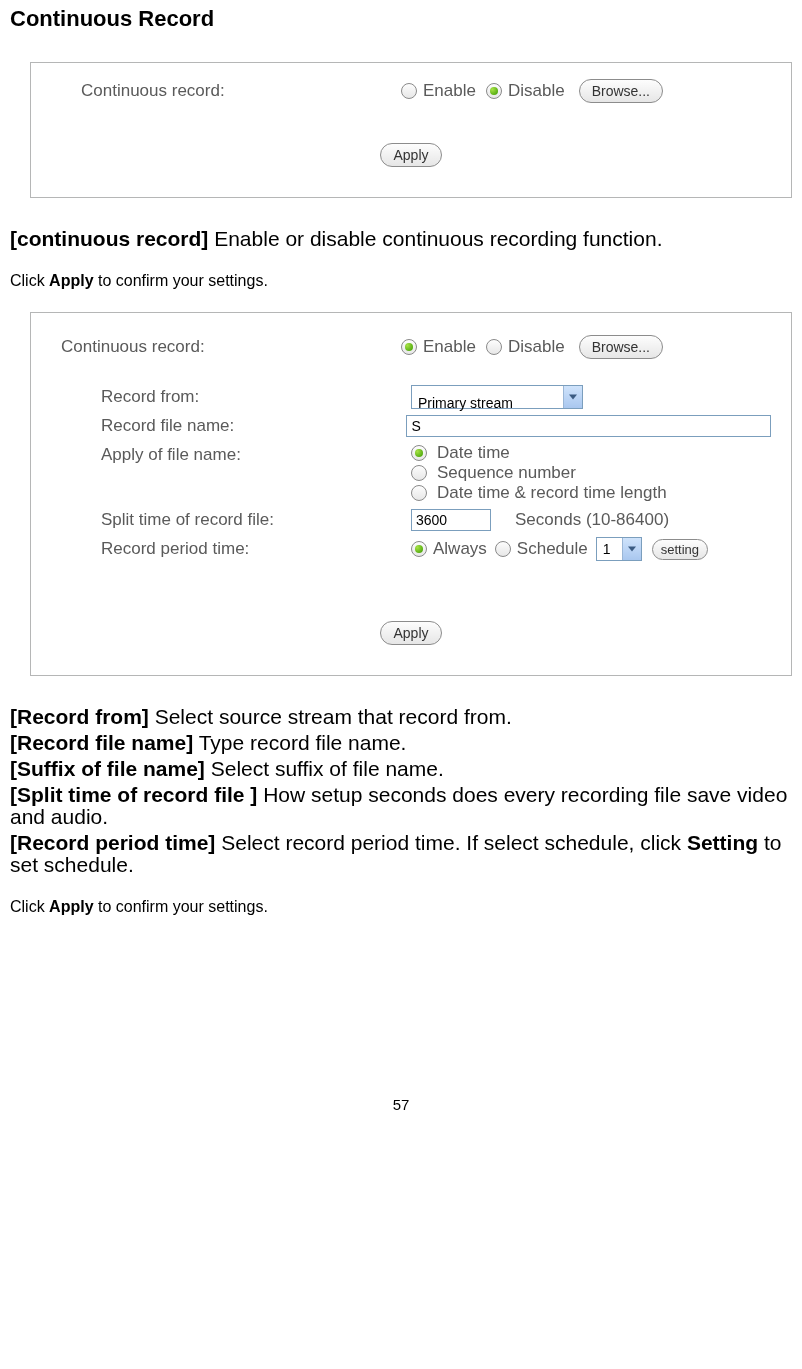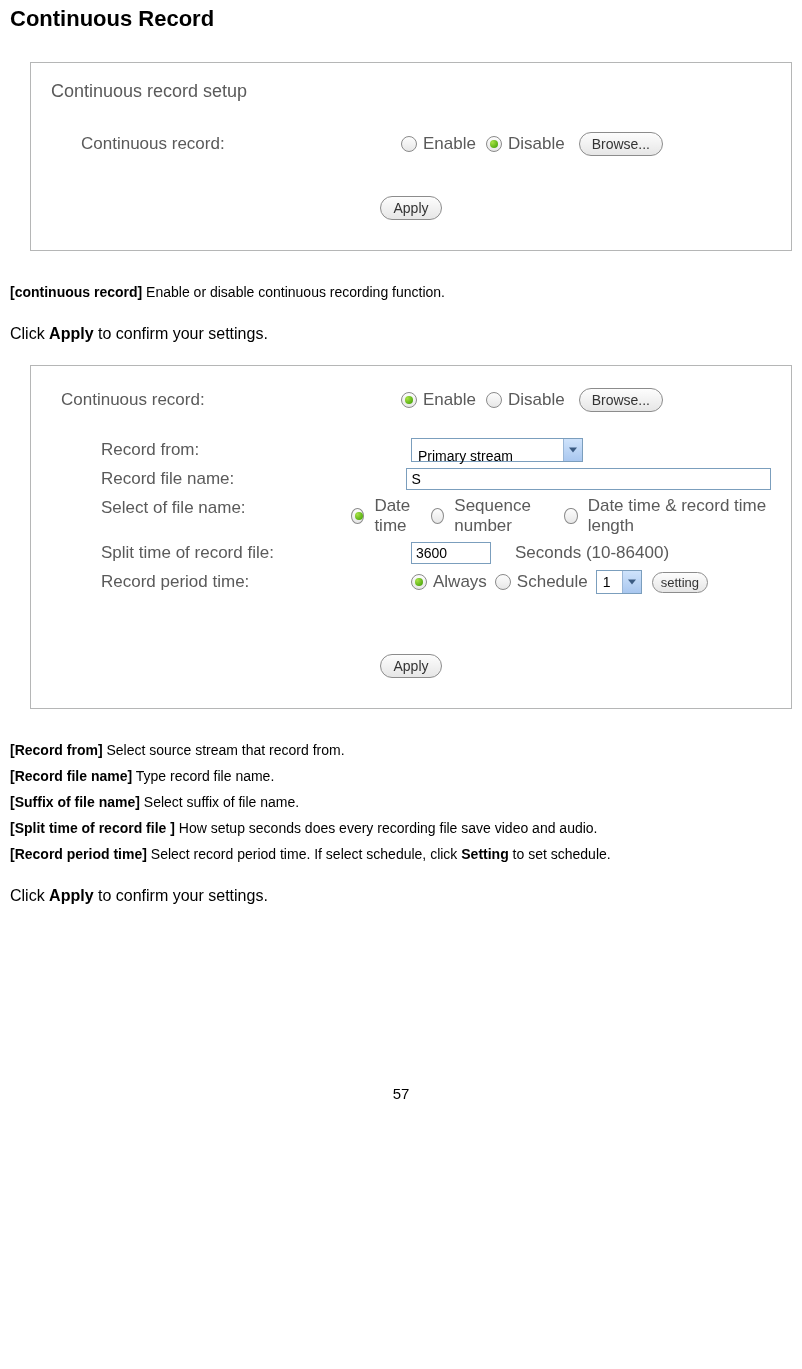--- a/index.html
+++ b/index.html
@@ -94,38 +94,37 @@
   .textinput {
     border: 1px solid #7b9ebd;
     background: #fff;
     height: 22px;
     font-family: Tahoma, sans-serif;
     font-size: 14px;
     padding: 0 4px;
     color: #000;
     box-sizing: border-box;
   }
-  .opt-col { display: flex; flex-direction: row; }
+  .opt-col { display: flex; flex-direction: column; }
   .opt-line { display: flex; align-items: center; }
   .opt-line .radio { margin-right: 10px; }
   .help { font-family: Verdana, sans-serif; color:#5a5a5a; font-size:17px; margin-left:24px; }
-  .def-block { font-size: 14px; line-height: 22px; margin: 4px 0; }
+  .def-block { font-size: 21px; line-height: 22px; margin: 4px 0; }
   .def-block strong { font-weight: bold; }
   .para { font-size: 16px; margin: 22px 0; }
   .pagenum { text-align: center; font-size: 15px; margin-top: 180px; padding-bottom: 20px; }
   .panel2 .field-label { width: 310px; padding-left: 50px; }
 </style>
 </head>
 <body>
 
 <h1>Continuous Record</h1>
 
 <div class="panel">
   <div class="panel-inner">
-    <div class="panel-title">Continuous record setup</div>
 
     <div class="field-row">
       <div class="field-label">Continuous record:</div>
       <span class="radio"></span>
       <span>Enable</span>
       <span style="width:10px"></span>
       <span class="radio selected"></span>
       <span>Disable</span>
       <span style="width:14px"></span>
       <span class="btn">Browse...</span>
@@ -170,21 +169,21 @@
           </span>
       </div>
     </div>
 
     <div class="field-row">
       <div class="field-label">Record file name:</div>
       <input class="textinput" style="width: 370px;" value="S">
     </div>
 
     <div class="field-row" style="align-items:flex-start;">
-      <div class="field-label" style="padding-top:2px;">Select of file name:</div>
+      <div class="field-label" style="padding-top:2px;">Apply of file name:</div>
       <div class="opt-col">
         <div class="opt-line">
           <span class="radio selected"></span>
           <span>Date time</span>
         </div>
         <div class="opt-line">
           <span class="radio"></span>
           <span>Sequence number</span>
         </div>
         <div class="opt-line">

